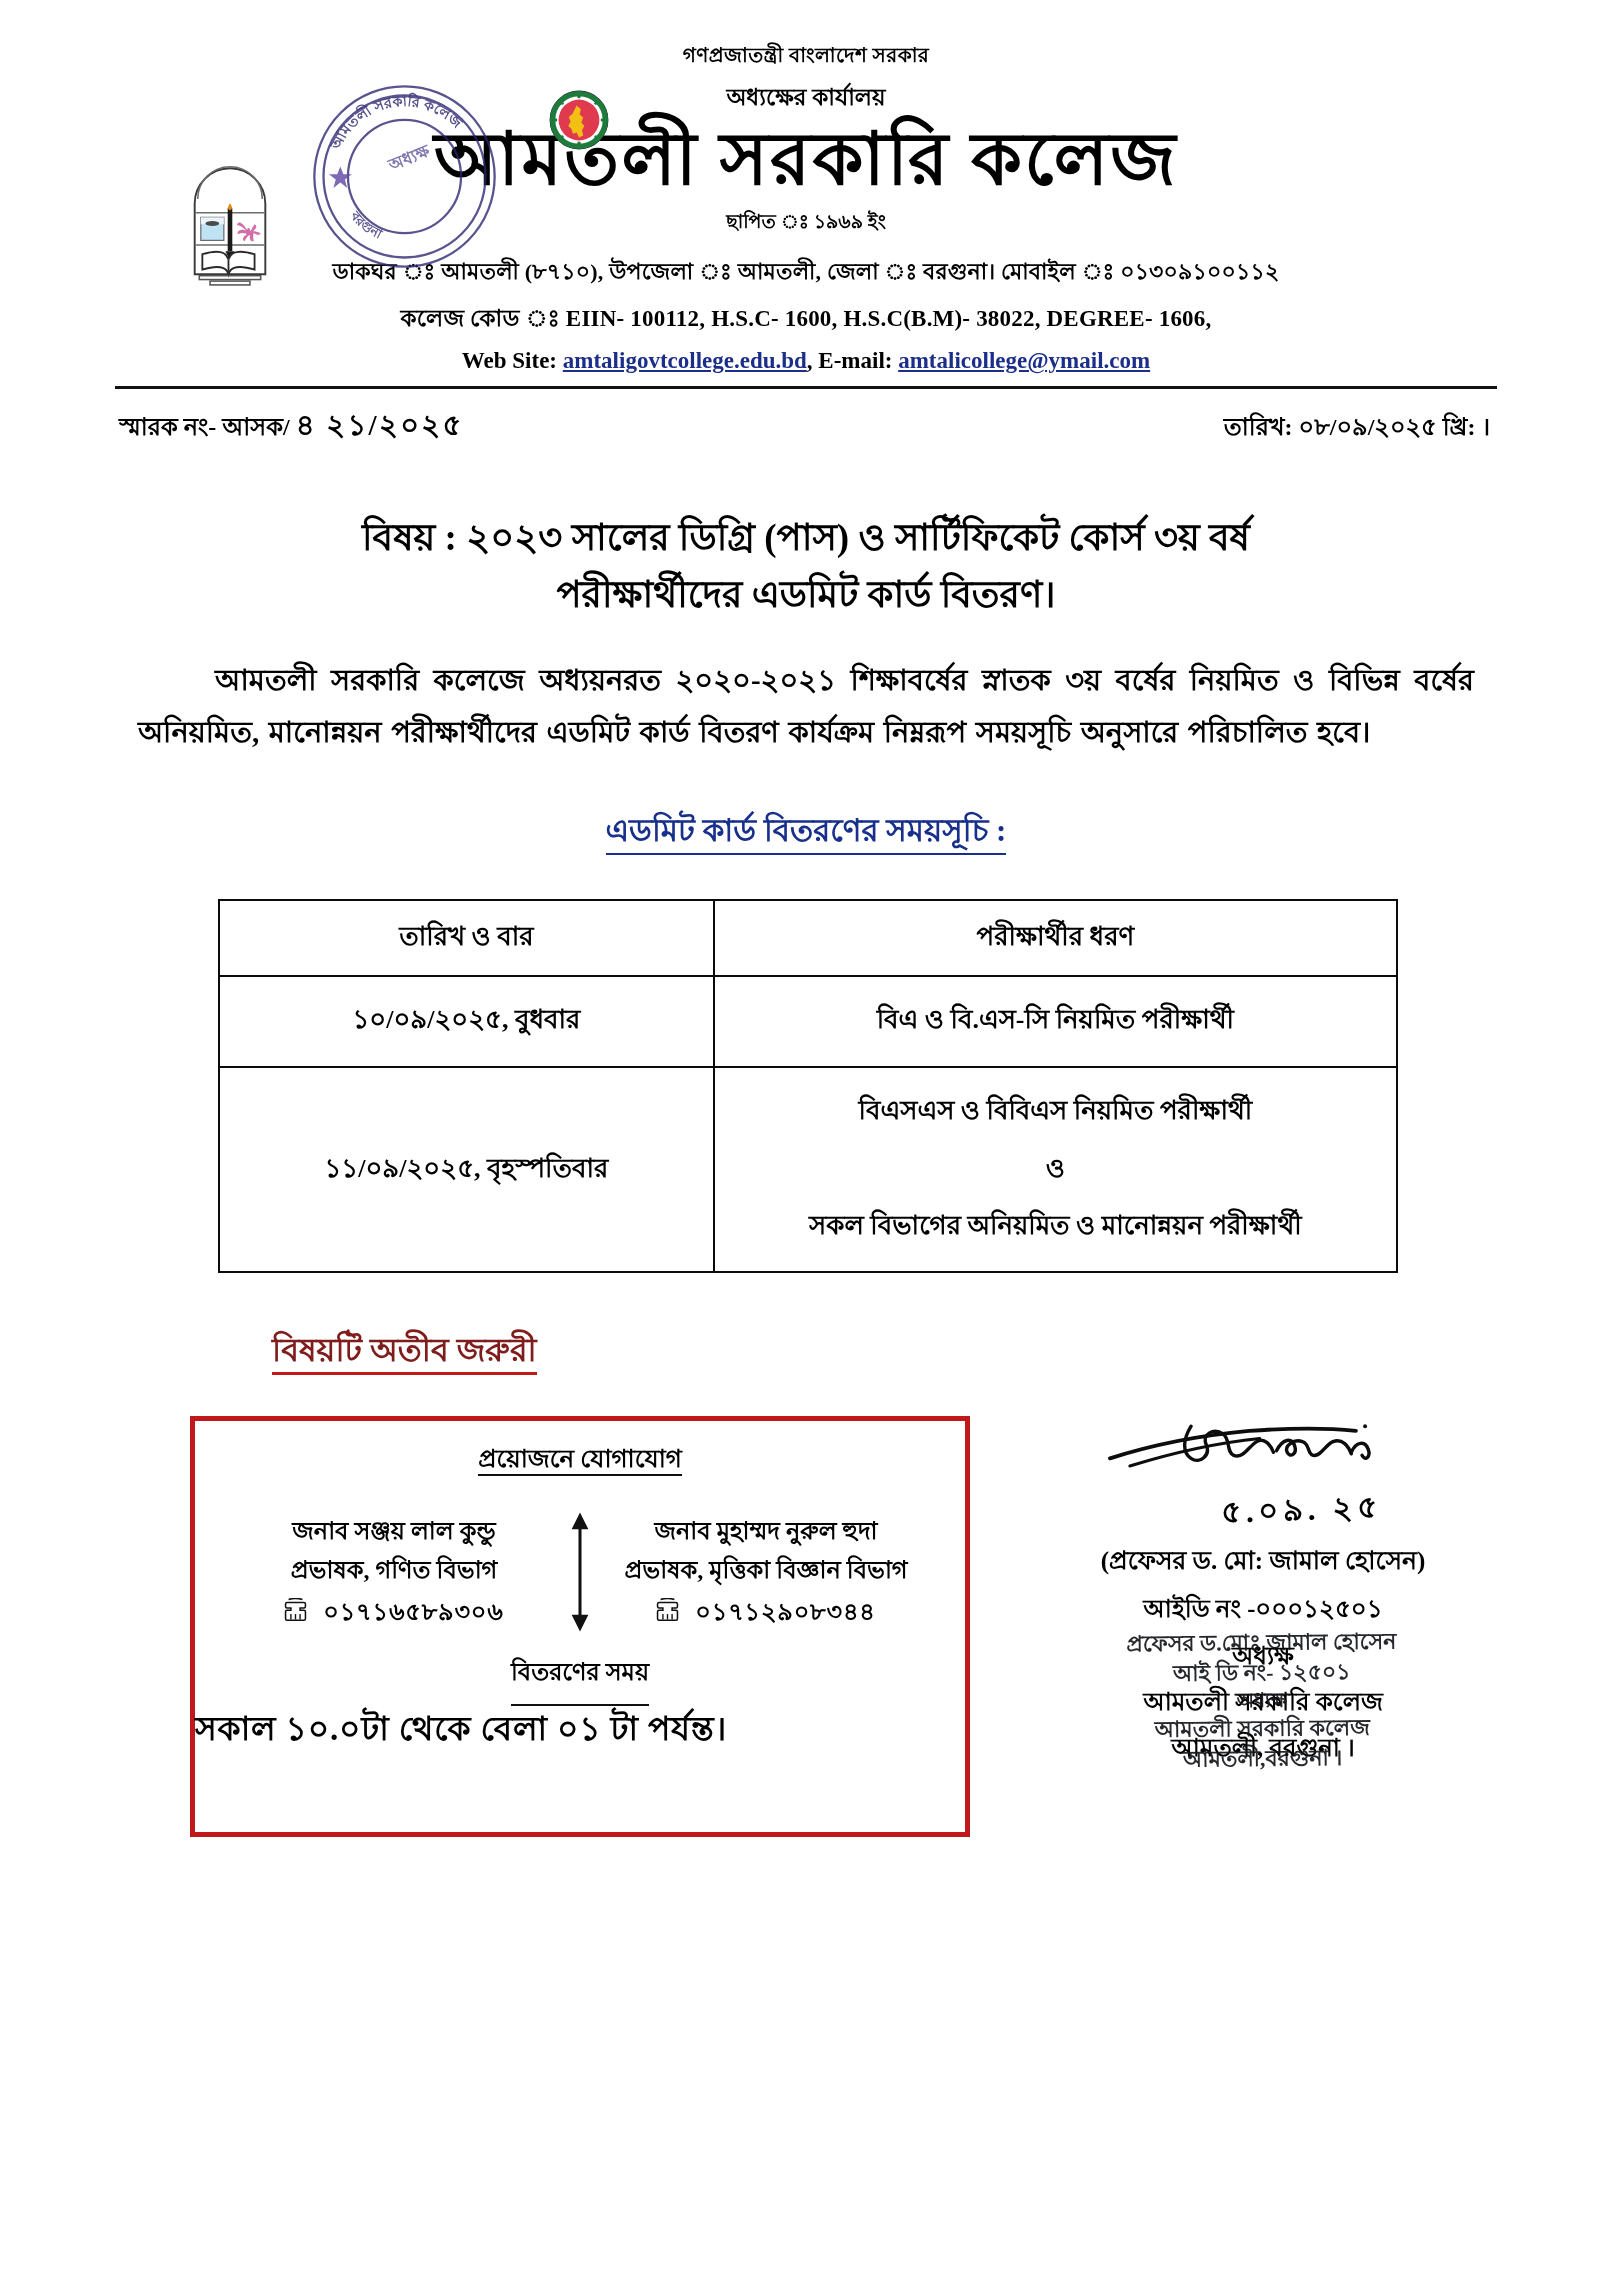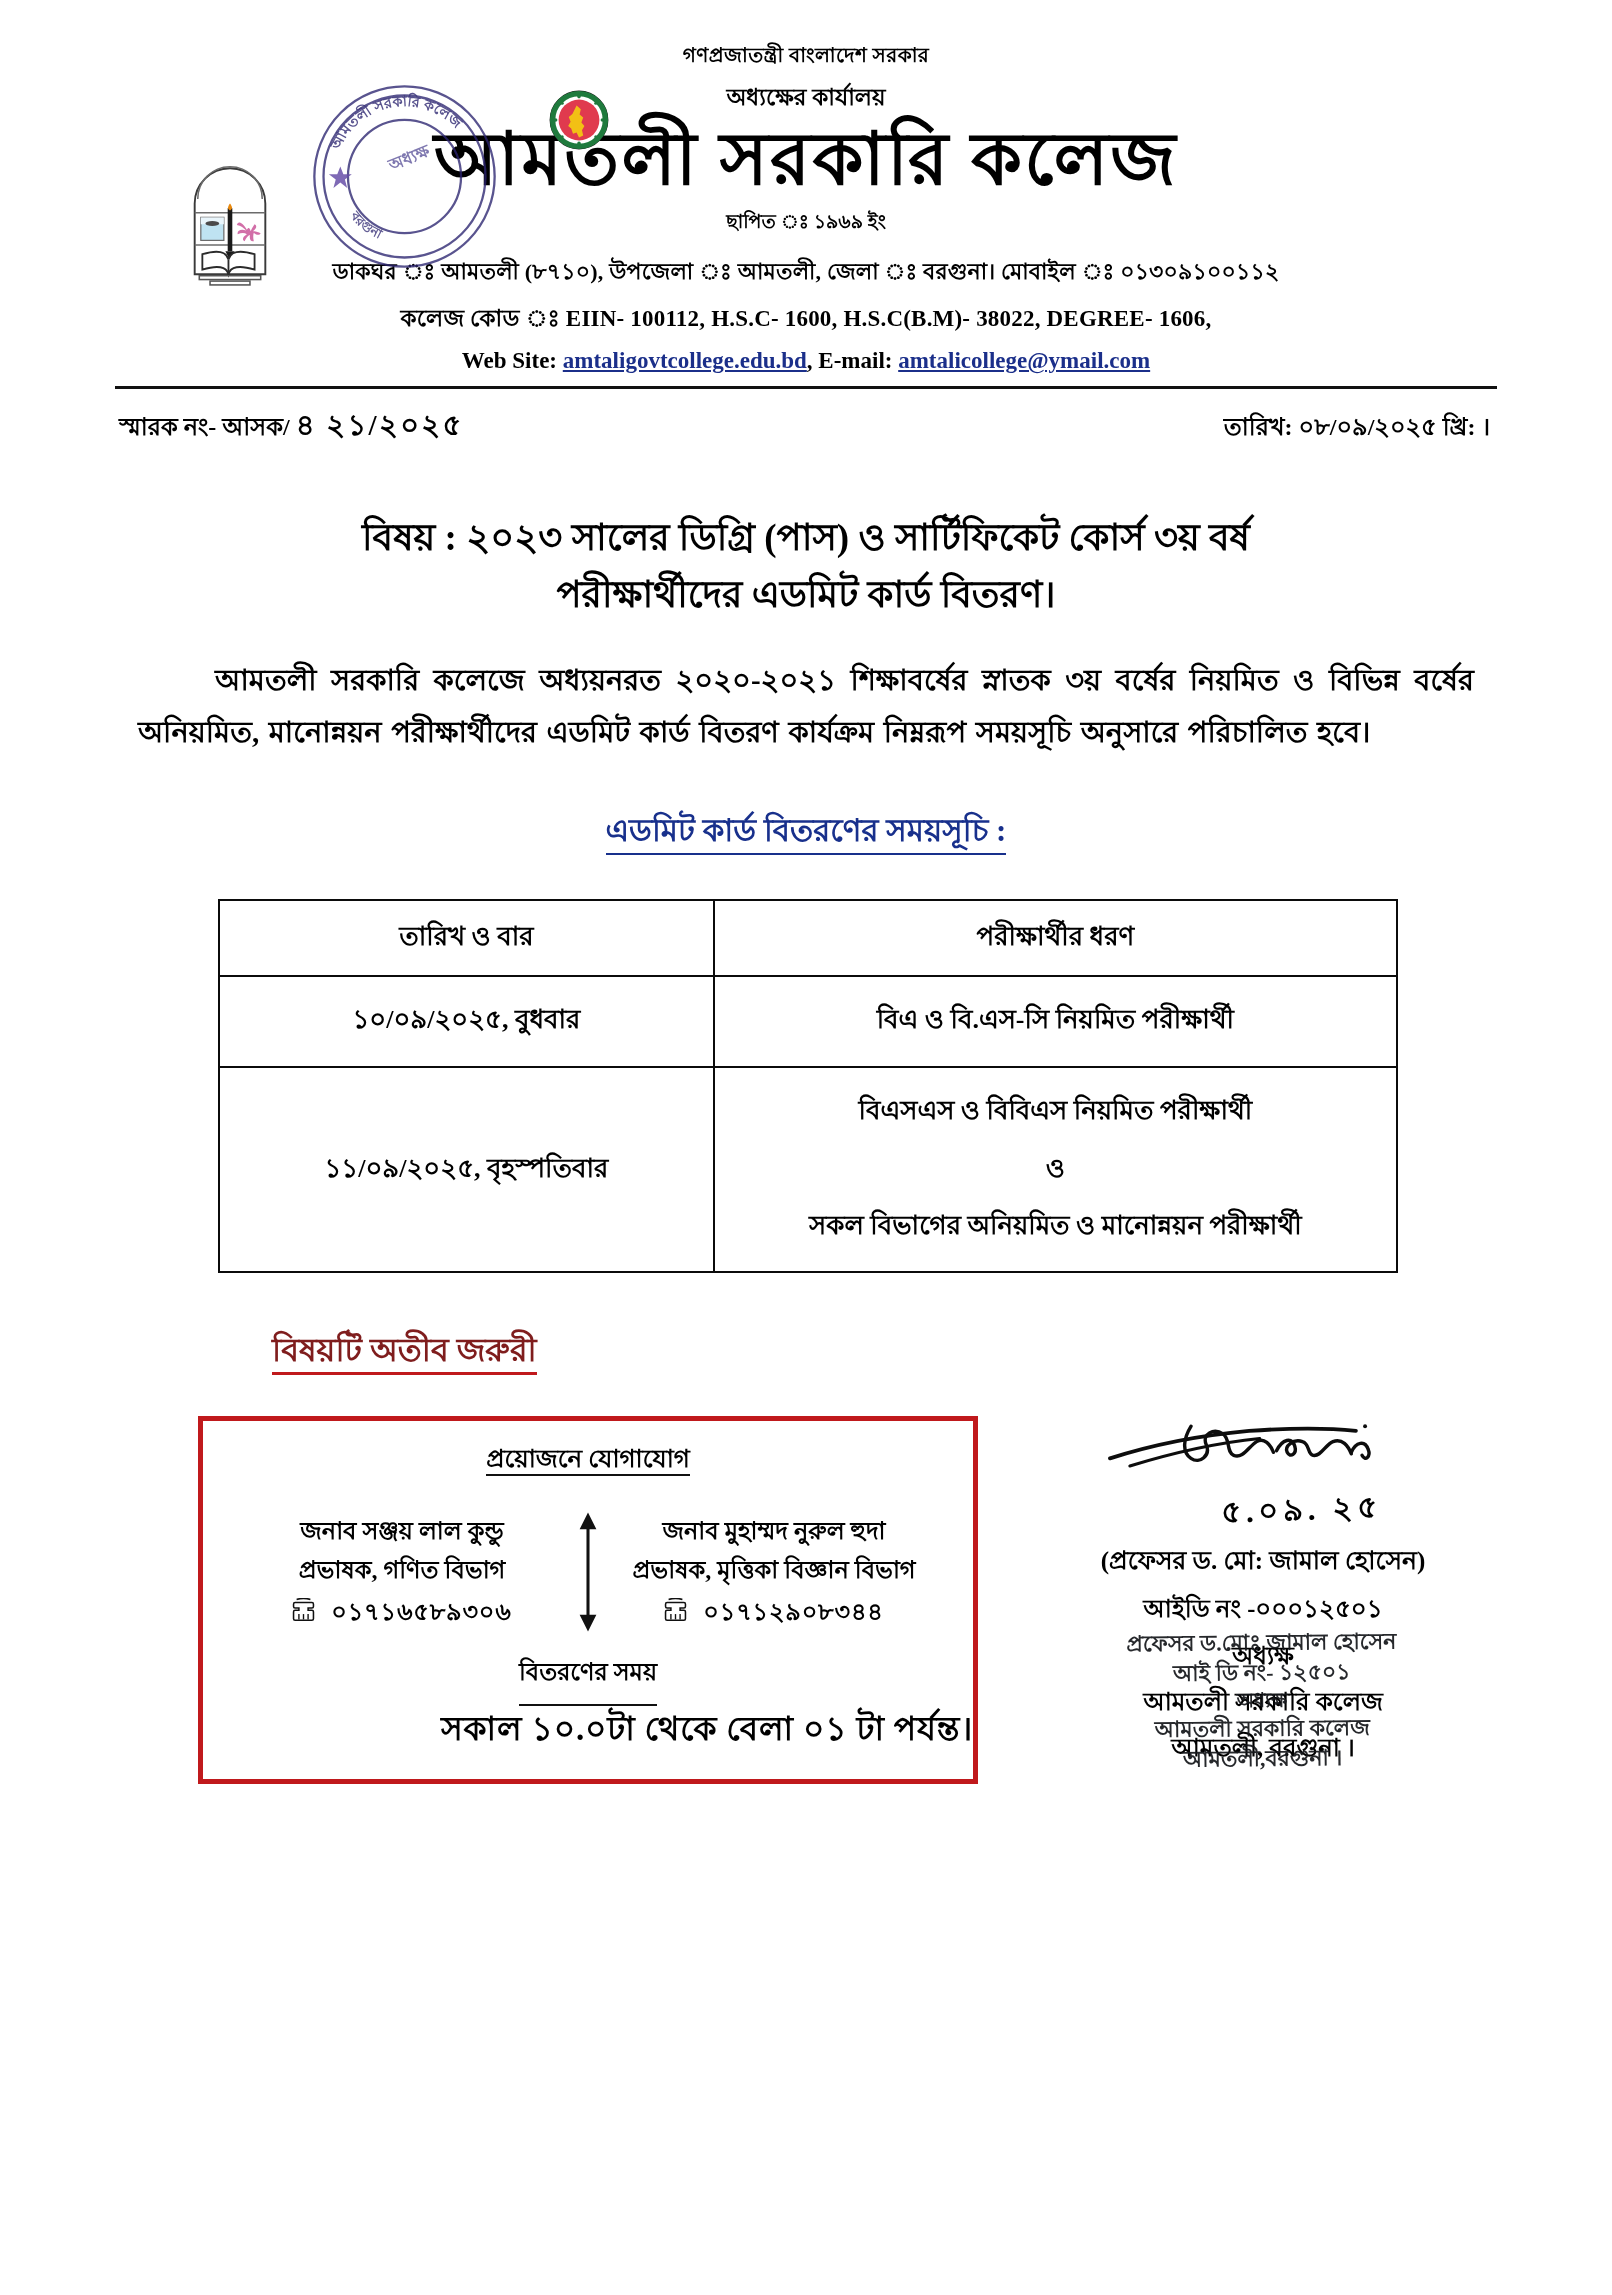--- a/index.html
+++ b/index.html
@@ -186,24 +186,24 @@
 
   
   .bottom {
     position: relative;
     margin-top: 29px;
     height: 490px;
   }
 
   .contact-box {
     position: absolute;
-    left: 198px;
+    left: 190px;
     top: 7.7px;
     width: 780px;
-    height: 368px;
+    height: 421px;
     border: 5.4px solid #c0191c;
     box-sizing: border-box;
     background: #fff;
   }
   .cb-title {
     text-align: center;
     font-size: 24.5px;
     font-weight: 700;
     margin-top: 18.4px;
   }
@@ -245,21 +245,21 @@
     text-align: center;
     font-size: 24px;
     font-weight: 700;
     margin-top: 20px;
   }
   .cb-time-label span {
     border-bottom: 2.3px solid #111;
     padding-bottom: 19px;
   }
   .cb-time-value {
-    text-align: right;
+    text-align: left;
     font-size: 33px;
     font-weight: 700;
     margin-top: 10.7px;
     letter-spacing: 0.8px;
   }
 
   
   .sign-block {
     position: absolute;
     left: 1018px;

